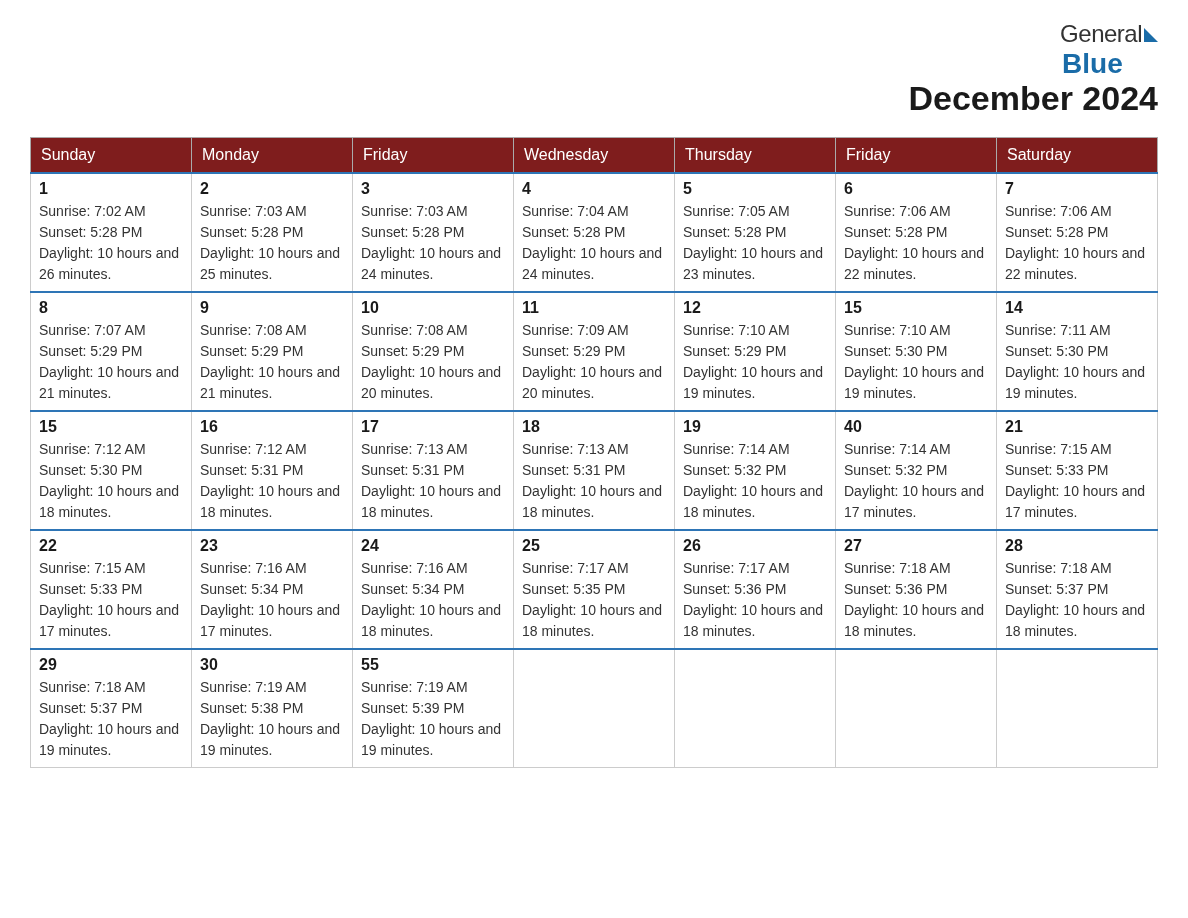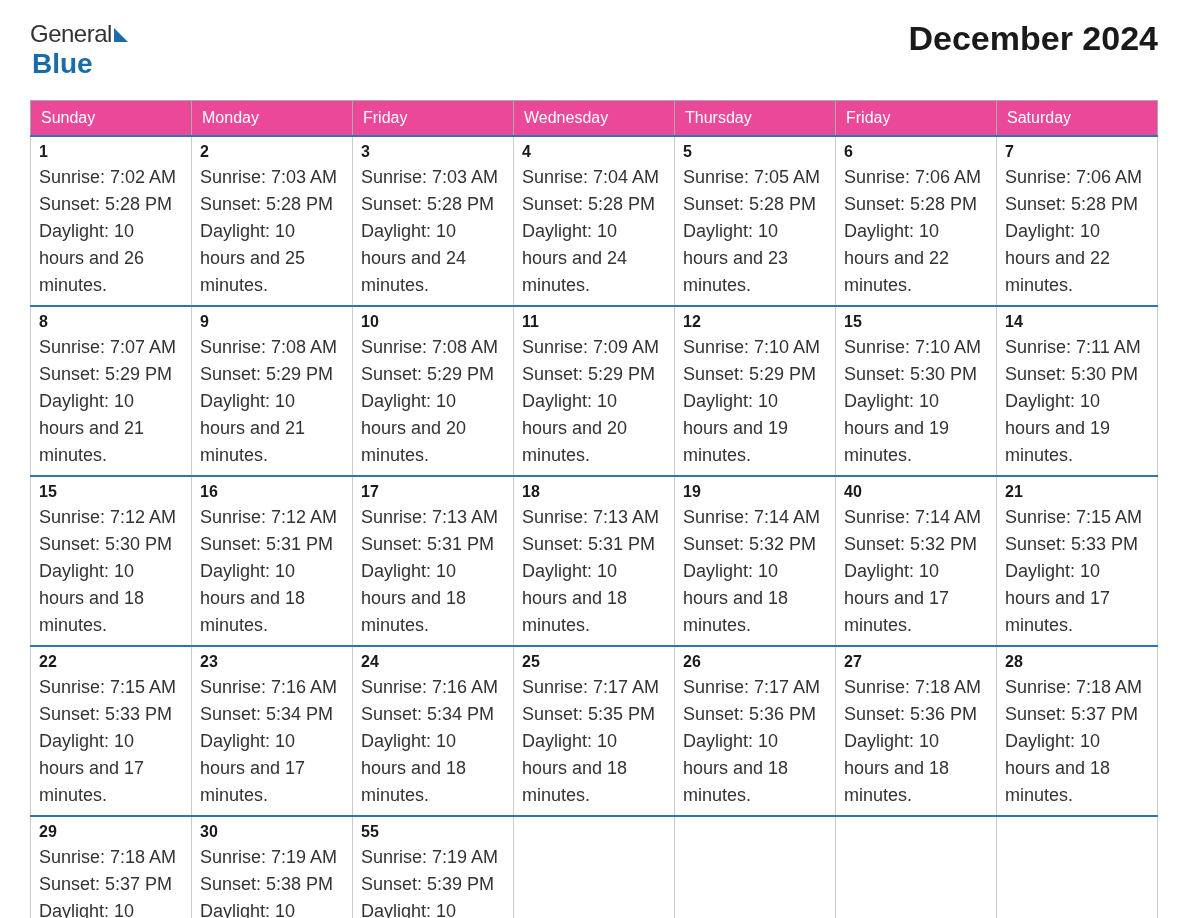--- a/index.html
+++ b/index.html
@@ -6,22 +6,23 @@
     body {
       font-family: Arial, sans-serif;
       background: #fff;
       width: 1188px;
       min-height: 918px;
       padding: 20px 30px;
     }
     .header {
       display: flex;
       justify-content: space-between;
-      align-items: flex-start;
+      align-items: flex-end;
       margin-bottom: 20px;
+      flex-direction: column;
     }
     .title-block {
       text-align: right;
     }
     .title-block h1 {
       font-size: 34px;
       font-weight: bold;
       color: #1a1a1a;
       line-height: 1.1;
     }
@@ -29,21 +30,21 @@
       font-size: 22px;
       color: #333;
       margin-top: 4px;
     }
     .calendar {
       width: 100%;
       border-collapse: collapse;
       border: 1px solid #aaa;
     }
     .calendar th {
-      background-color: #ec4899;
+      background-color: #7f1d1d;
       color: #fff;
       font-size: 16px;
       font-weight: normal;
       padding: 8px 10px;
       text-align: left;
       border: 1px solid #aaa;
     }
     .calendar td {
       vertical-align: top;
       padding: 6px 8px;
@@ -54,21 +55,21 @@
       color: #333;
     }
     .calendar td .day-num {
       font-size: 16px;
       font-weight: bold;
       color: #1a1a1a;
       display: block;
       margin-bottom: 3px;
     }
     .calendar td .day-info {
-      font-size: 18px;
+      font-size: 14px;
       line-height: 1.5;
       color: #333;
     }
     .calendar tr {
       border-bottom: 2px solid #2e75b6;
     }
     .calendar tbody tr:last-child {
       border-bottom: 1px solid #be185d;
     }
     .empty-cell {

